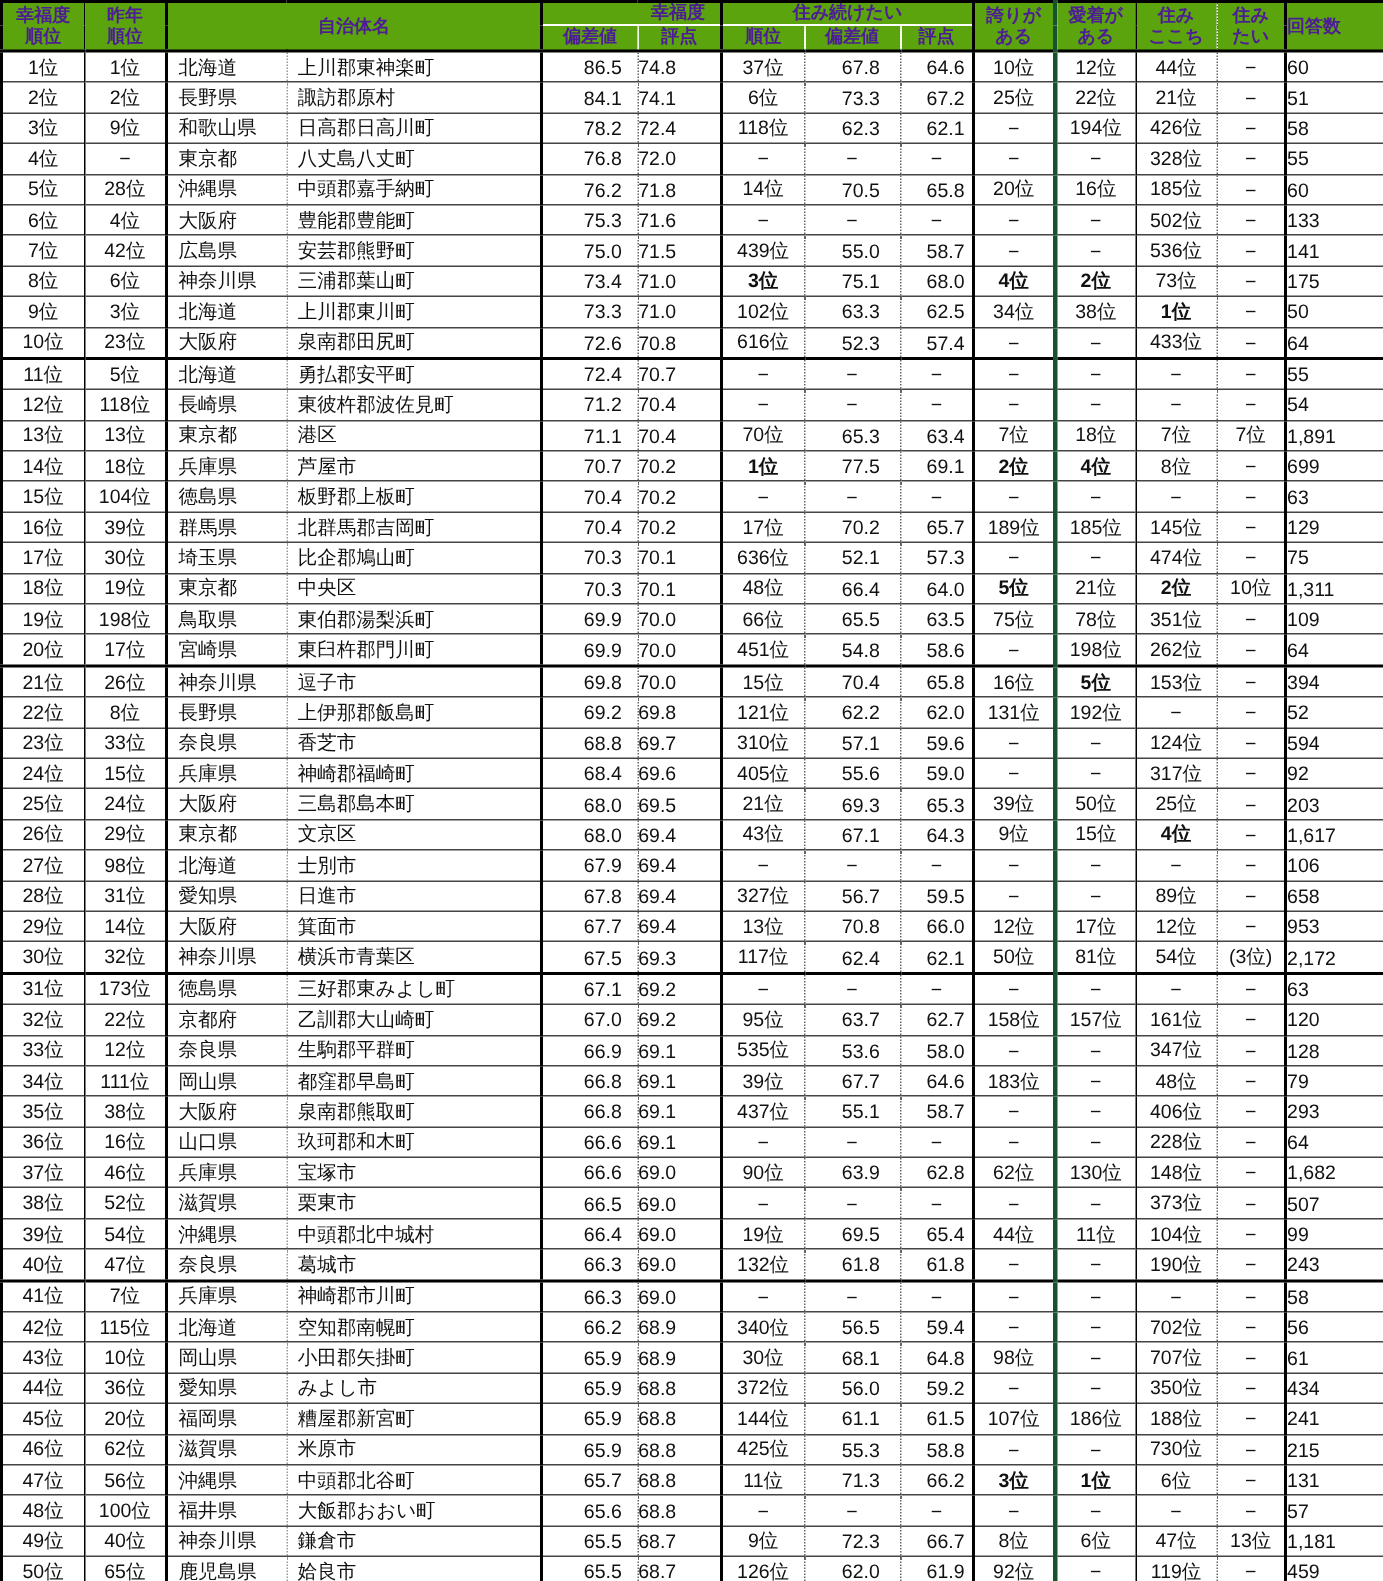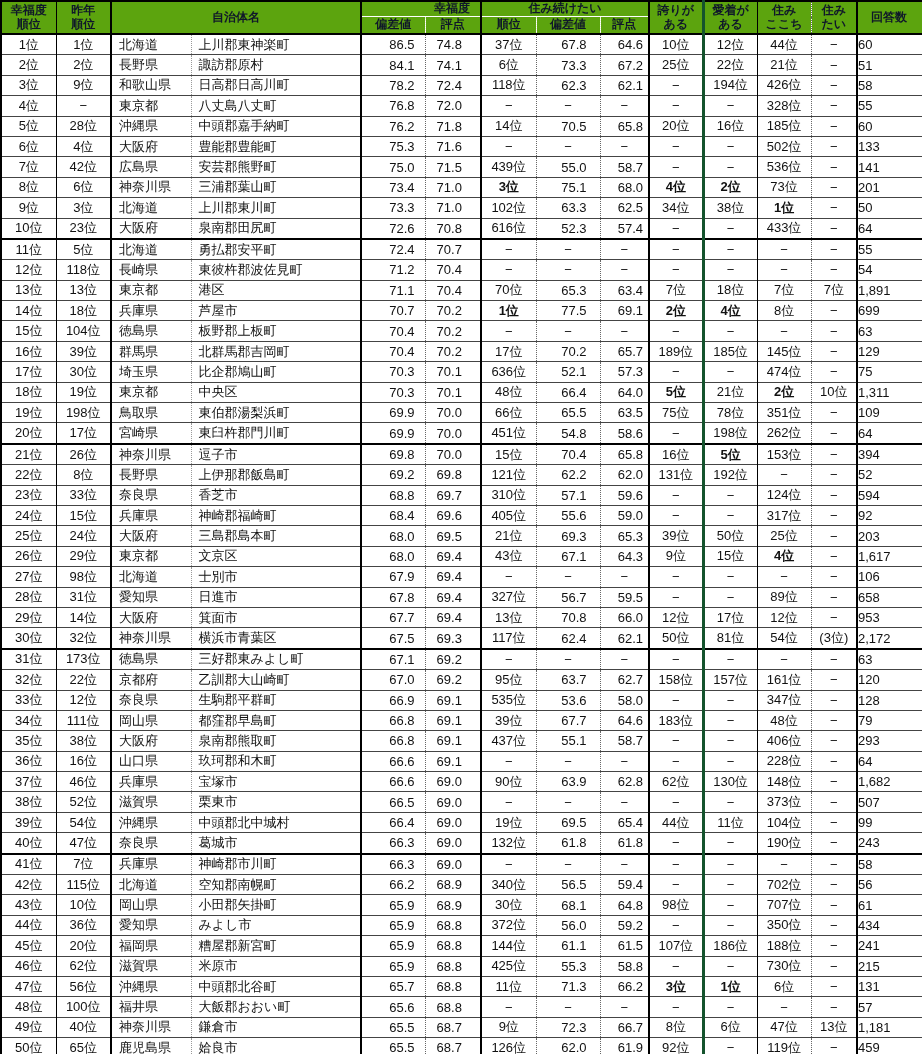--- a/index.html
+++ b/index.html
@@ -1,20 +1,20 @@
 <!DOCTYPE html>
 <html><head>
 <meta charset="utf-8">
 <style>
   html,body{margin:0;padding:0;background:#ffffff;}
   body{width:922px;font-family:"Liberation Sans","DejaVu Sans",sans-serif;}
   table{border-collapse:collapse;table-layout:fixed;width:922px;border:2px solid #000;}
   
   thead th{
-    background:#5CA40E;color:#0f172a;font-weight:bold;font-size:12px;
+    background:#5CA40E;color:#4c1d95;font-weight:bold;font-size:12px;
     padding:0;line-height:1.15;vertical-align:middle;white-space:nowrap;overflow:hidden;
     border-bottom:2px solid #000;
   }
   thead tr.grp-row th{height:14px;}
   thead tr.sub-row th{height:16px;}
   th.bb-white{border-bottom:1px solid #ffffff;}
   .hline{display:block;text-align:center;}
   
   td{
     height:19.4px;font-size:13px;color:#111111;padding:0;
@@ -34,21 +34,21 @@
   .col10{border-left:2px solid #000;}
   .col11{border-left:3px solid #14532d;}
   .col12{border-left:1px solid #000;}
   .col13{border-left:1px dotted #666;}
   .col14{border-left:2px solid #000;}
   .bl-dot-white{border-left:1px dotted #e8f2d8 !important;margin-top:13px;}
   
   .col1,.col2,.col7,.col10,.col11,.col12,.col13{text-align:center;}
   .col3,.col4{text-align:left;padding-left:7px;}
   .col5{text-align:right;padding-right:10px;}
-  .col6{text-align:center;padding-right:7px;}
+  .col6{text-align:left;padding-right:7px;}
   .col8{text-align:right;padding-right:13px;}
   .col9{text-align:right;padding-right:5px;}
   .col14{text-align:left;padding-right:8px;}
   td.dash{text-align:center;padding-right:0;}
   td.top5{font-weight:bold;}
 </style>
 </head>
 <body>
 
 <table>
@@ -90,21 +90,21 @@
         <span class="hline">ある</span>
       </th>
       <th rowspan="2" class="col12">
         <span class="hline">住み</span>
         <span class="hline">ここち</span>
       </th>
       <th rowspan="2" class="col13">
         <span class="hline">住み</span>
         <span class="hline">たい</span>
       </th>
-      <th rowspan="2" class="col14" style="text-align:right;padding-right:15px;">回答数</th>
+      <th rowspan="2" class="col14" style="text-align:left;padding-right:15px;">回答数</th>
     </tr>
     <tr class="sub-row">
       <th class="col5" style="text-align:center;padding-right:0;">偏差値</th>
       <th class="bl-dot-white" style="text-align:center;padding-right:0;">評点</th>
       <th class="col7">順位</th>
       <th class="bl-dot-white" style="text-align:center;padding-right:0;">偏差値</th>
       <th class="bl-dot-white" style="text-align:center;padding-right:0;">評点</th>
     </tr>
   </thead>
   <tbody id="table-body">
@@ -227,21 +227,21 @@
         <td class="col4">三浦郡葉山町</td>
         <td class="col5">73.4</td>
         <td class="col6">71.0</td>
         <td class="col7 top5">3位</td>
         <td class="col8">75.1</td>
         <td class="col9">68.0</td>
         <td class="col10 top5">4位</td>
         <td class="col11 top5">2位</td>
         <td class="col12">73位</td>
         <td class="col13 dash">−</td>
-        <td class="col14">201</td>
+        <td class="col14">175</td>
       </tr>
       <tr>
         <td class="col1">9位</td>
         <td class="col2">3位</td>
         <td class="col3">北海道</td>
         <td class="col4">上川郡東川町</td>
         <td class="col5">73.3</td>
         <td class="col6">71.0</td>
         <td class="col7">102位</td>
         <td class="col8">63.3</td>

